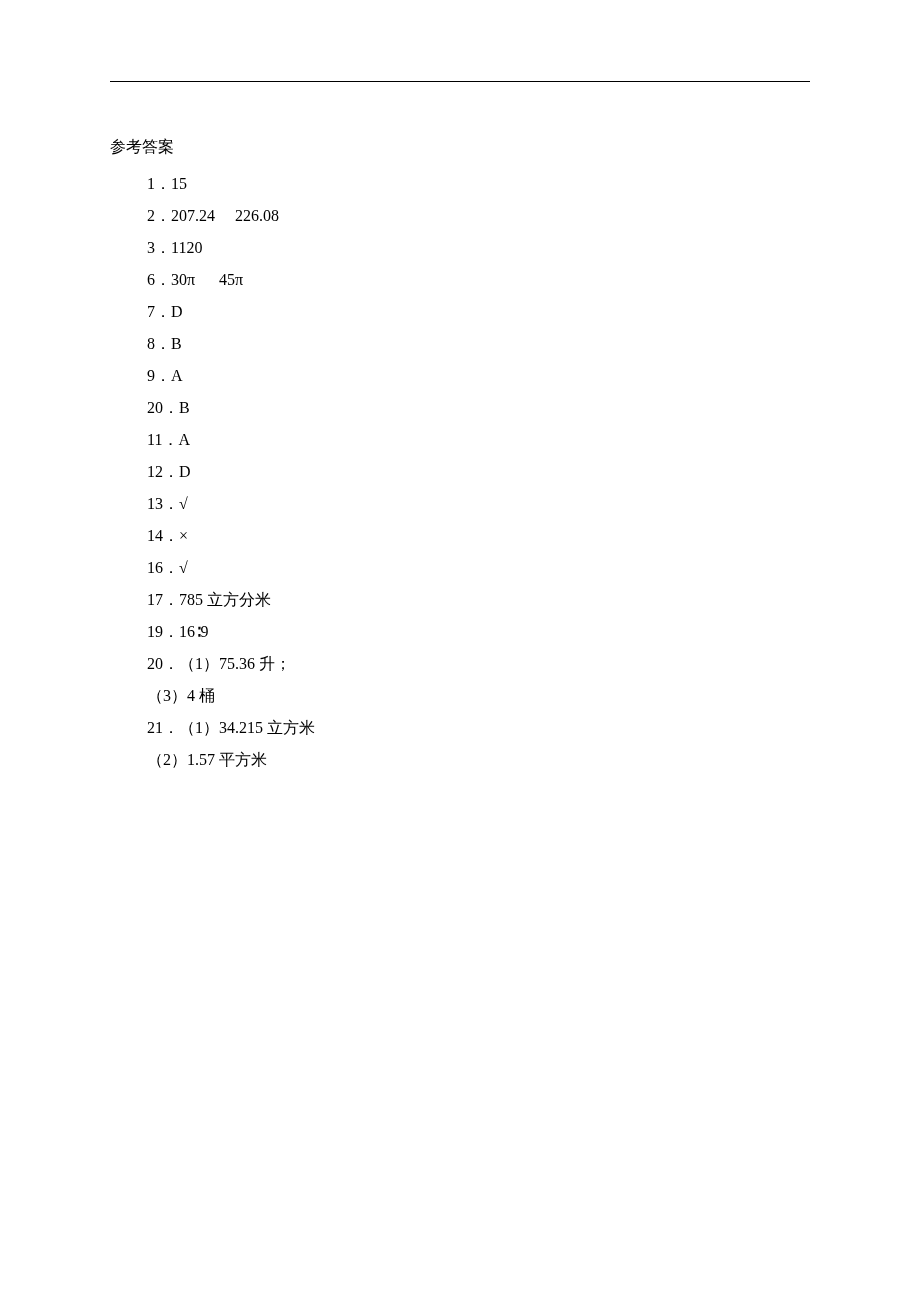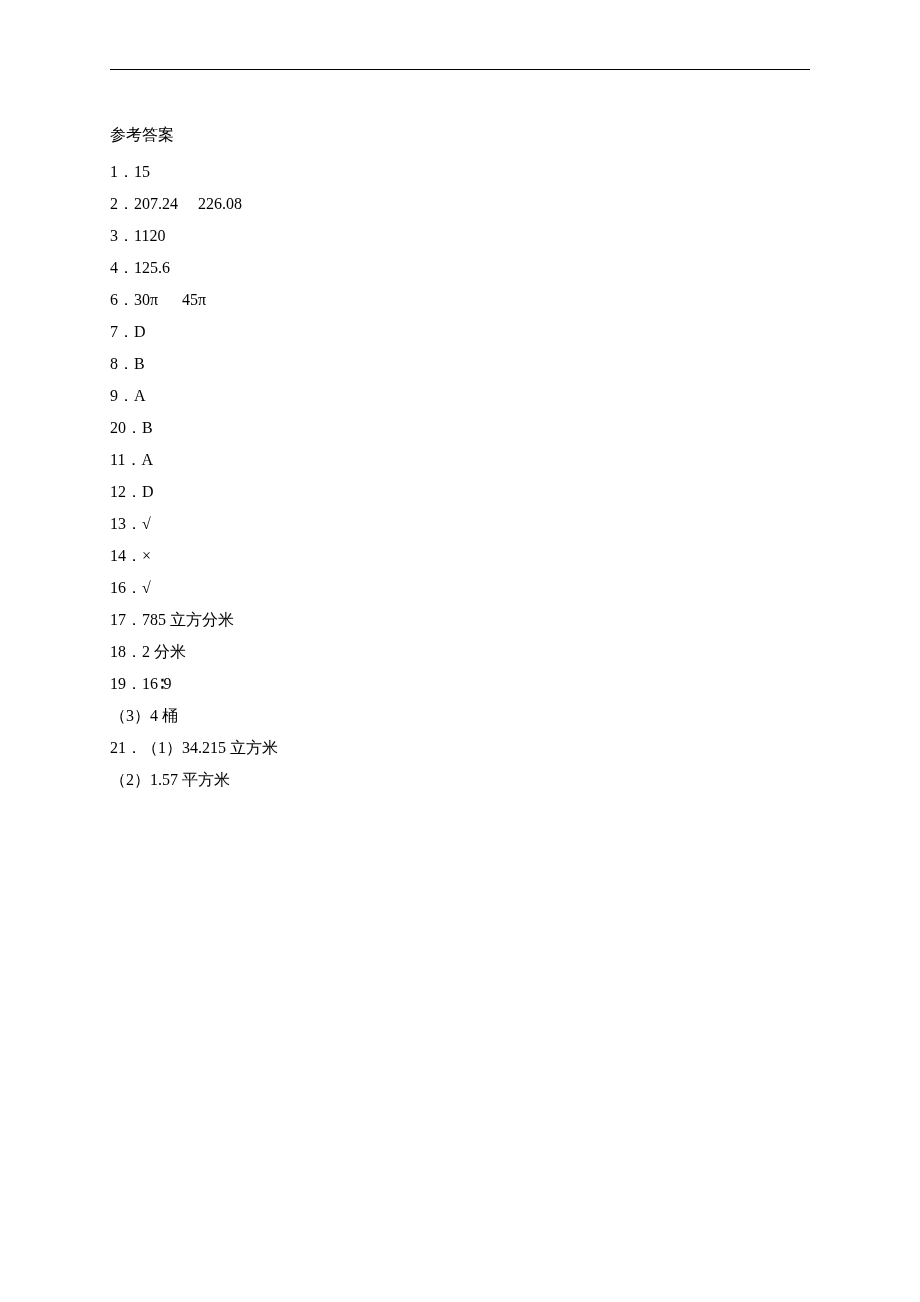--- a/index.html
+++ b/index.html
@@ -1,41 +1,40 @@
 <!DOCTYPE html>
 <html><head>
   <meta charset="utf-8">
   <style>
     * { margin: 0; padding: 0; box-sizing: border-box; }
     body { width: 920px; height: 1302px; background: #fff; font-family: "SimSun", "宋体", serif; position: relative; }
-    .page { position: absolute; left: 0; top: 4px; width: 920px; padding: 65px 110px 0 110px; }
+    .page { position: absolute; left: 0; top: 16px; width: 920px; padding: 65px 110px 0 110px; }
     .rule { border-top: 1.5px solid #000; width: 700px; margin-bottom: 55px; }
     .title { font-size: 16px; color: #000; margin-bottom: 10px; }
-    .line { font-size: 16px; color: #000; line-height: 32px; white-space: pre; font-family: "Times New Roman", "SimSun", serif; }
+    .line { font-size: 16px; color: #000; line-height: 32px; white-space: pre; font-family: "Times New Roman", "SimSun", serif; margin-left: 37px; }
     .cn { font-family: "SimSun", "宋体", serif; }
   </style>
 </head>
 <body>
 
 <div class="page">
   <div class="rule"></div>
   <div class="title cn">参考答案</div>
   <div class="line">1．15</div>
   <div class="line">2．207.24     226.08</div>
   <div class="line">3．1120</div>
-  <div class="line">4．125.6</div>
   <div class="line">6．30π      45π</div>
   <div class="line">7．D</div>
   <div class="line">8．B</div>
   <div class="line">9．A</div>
   <div class="line">20．B</div>
   <div class="line">11．A</div>
   <div class="line">12．D</div>
   <div class="line">13．√</div>
   <div class="line">14．×</div>
   <div class="line">16．√</div>
   <div class="line">17．785 立方分米</div>
-  <div class="line">18．2 分米</div>
   <div class="line">19．16∶9</div>
+  <div class="line">20．（1）75.36 升；</div>
   <div class="line">（3）4 桶</div>
   <div class="line">21．（1）34.215 立方米</div>
   <div class="line">（2）1.57 平方米</div>
 </div>
 
 </body></html>

